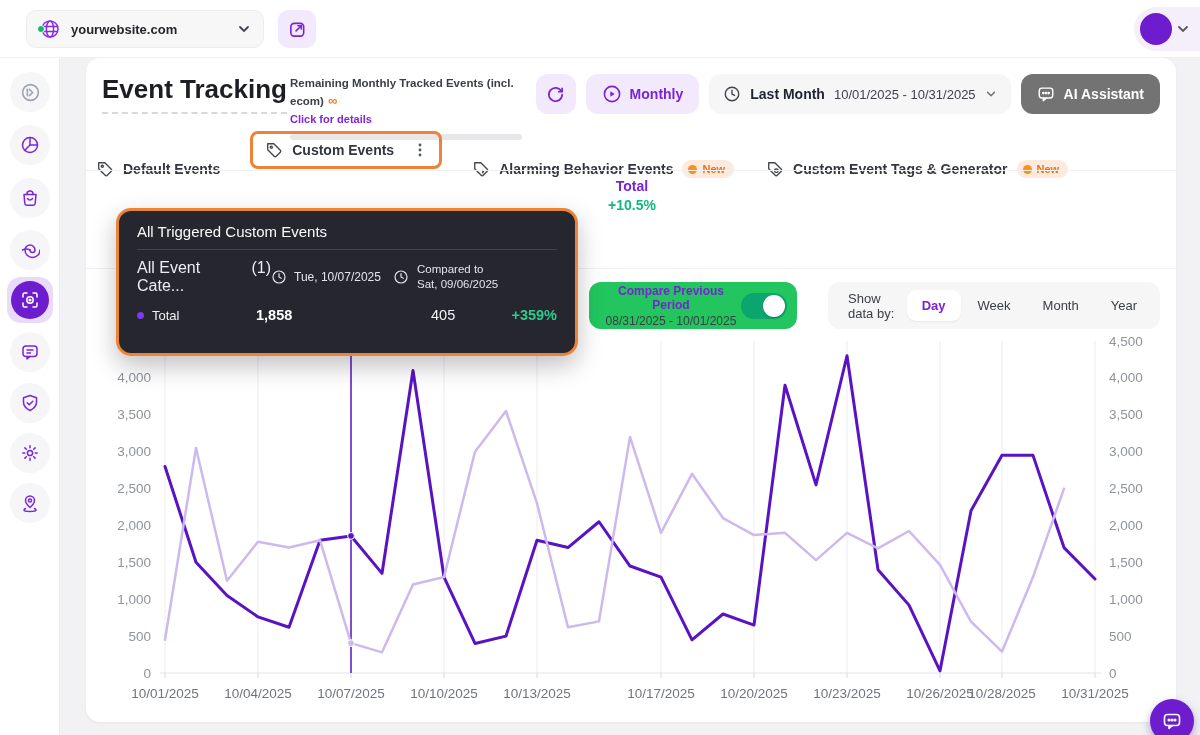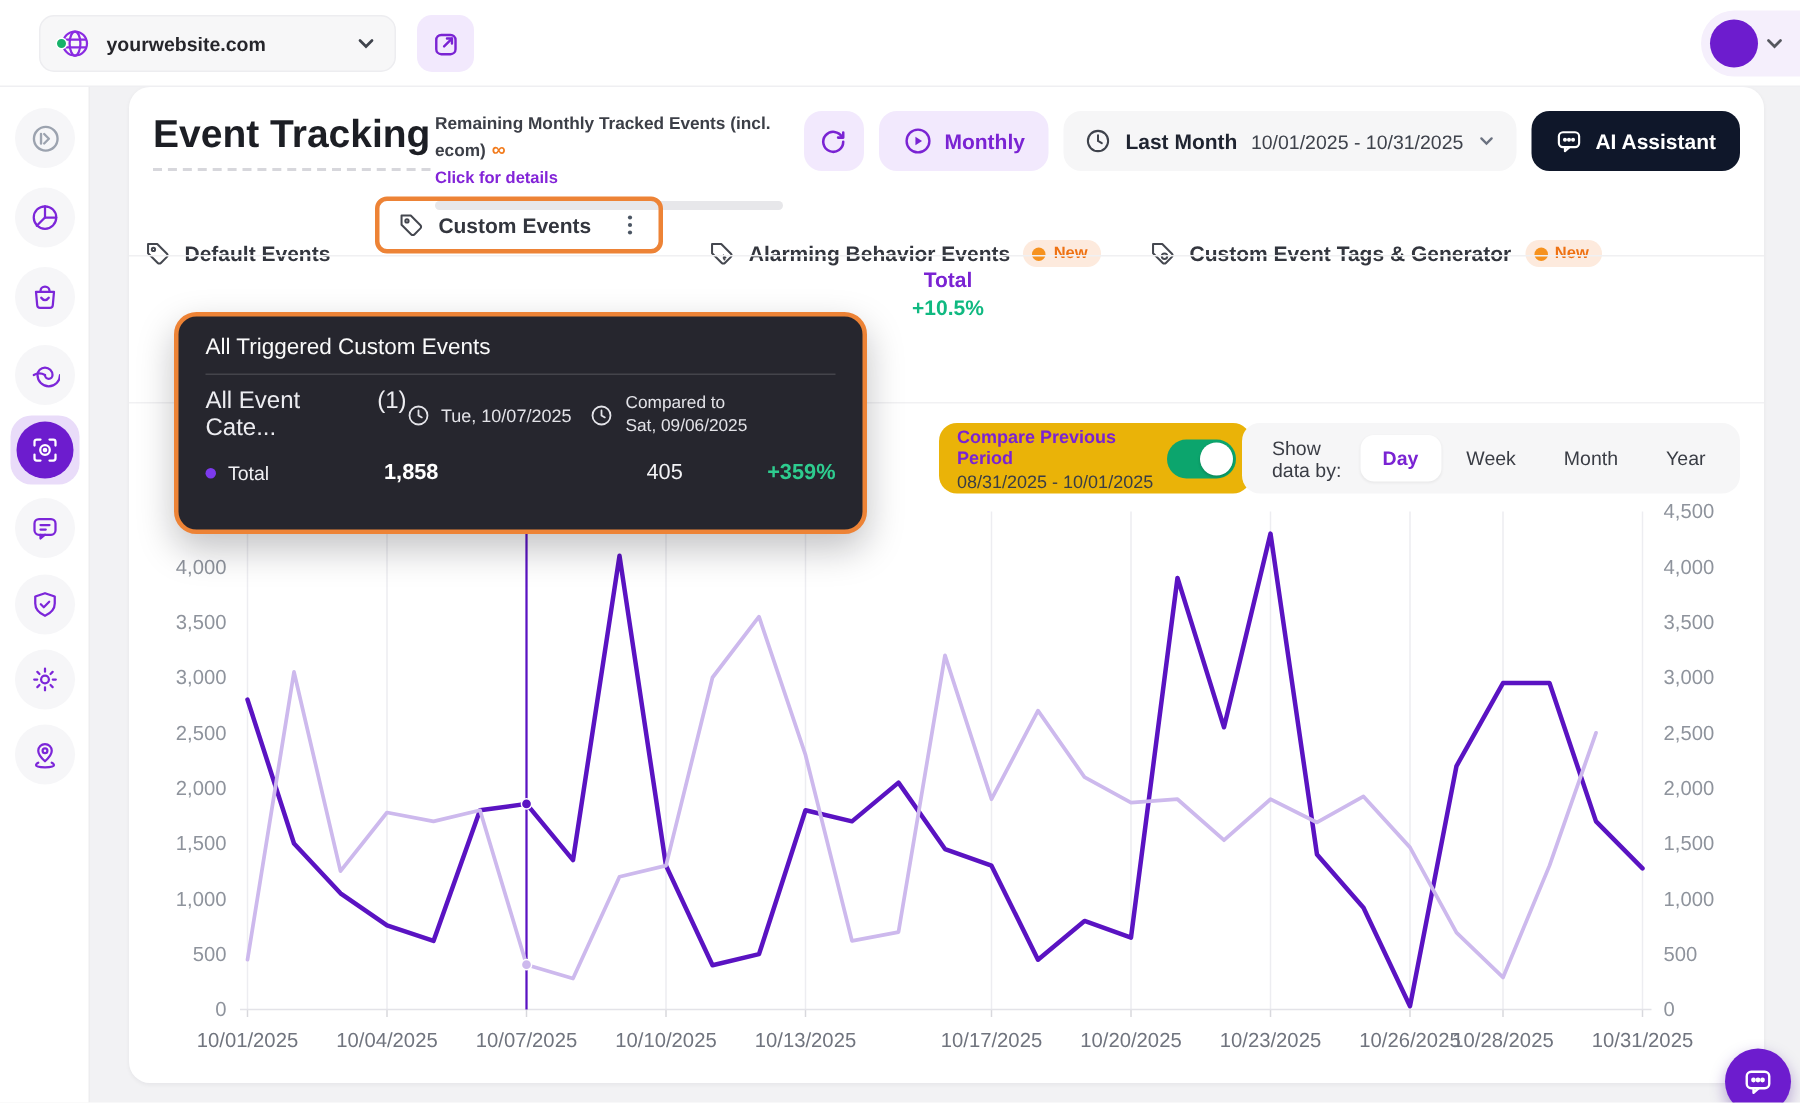--- a/index.html
+++ b/index.html
@@ -38,40 +38,40 @@
   .tracked .inf { color:#f27b1c; font-size:13px; font-weight:700; margin-left:4px; }
   .tracked .t-link { font-size:11px; font-weight:600; color:#8324d8; margin-top:2px; cursor:pointer; display:inline-block; }
   .tracked .t-bar { margin-top:7px; width:232px; height:6px; border-radius:3px; background:#e7e7ea; }
 
   .hdr-controls { position:absolute; right:16px; top:16px; height:40px; display:flex; gap:10px; align-items:center; }
   .icon-btn { width:40px; height:40px; border-radius:12px; background:#f2e9fd; color:#7a23d3; display:flex; align-items:center; justify-content:center; cursor:pointer; }
   .active-pill { height:40px; border-radius:12px; background:#f2e9fd; color:#7a23d3; display:flex; align-items:center; gap:8px; padding:0 16px; font-size:14px; font-weight:700; cursor:pointer; }
   .date-pill { height:40px; border-radius:12px; background:#f6f6f7; display:flex; align-items:center; gap:9px; padding:0 14px; cursor:pointer; }
   .date-pill .dp-main { font-size:14px; font-weight:700; color:#1f2430; }
   .date-pill .dp-range { font-size:13px; color:#3f434c; }
-  .ai-btn { height:40px; border-radius:12px; background:#0f172a; color:#fff; display:flex; align-items:center; gap:9px; padding:12px 16px; font-size:14px; font-weight:700; cursor:pointer; }
+  .ai-btn { height:40px; border-radius:12px; background:#737373; color:#fff; display:flex; align-items:center; gap:9px; padding:12px 16px; font-size:14px; font-weight:700; cursor:pointer; }
 
   
   .tabs { position:absolute; left:10px; top:72px; height:40px; display:flex; align-items:center; gap:32px; }
   .tab { display:flex; align-items:center; gap:9px; font-size:14px; font-weight:600; color:#33363e; cursor:pointer;margin-top:38px; }
   .tab .kebab { margin-left:10px; color:#4b5563; cursor:pointer; }
   .tab.highlight { border:3px solid #ed8336; border-radius:8px; padding:7px 12px; margin:-10px -2px; }
   .new-badge { display:flex; align-items:center; gap:5px; background:#fdeadd; border-radius:10px; padding:3px 9px 3px 6px; font-size:11px; font-weight:700; color:#ee7112; }
   .new-badge .nb-dot { width:9px; height:9px; border-radius:50%; background:#f6921e; }
   .tabs-divider { position:absolute; left:0; top:112px; width:1090px; height:1px; background:#f0f0f2; }
 
   
   .summary { position:absolute; left:476px; top:120px; width:140px; text-align:center; }
   .summary .s-label { font-size:14px; font-weight:600; color:#7a23d3; }
   .summary .s-value { font-size:29px; font-weight:700; color:#17181c; margin-top:5px; }
   .summary .s-change { font-size:14px; font-weight:600; color:#10b981; margin-top:3px; }
   .summary-divider { position:absolute; left:0; top:210px; width:1090px; height:1px; background:#f1f1f3; }
 
   
-  .compare-pill { position:absolute; left:540px; top:224px; width:208px; height:47px; background:#eab308; border-radius:12px; display:flex; align-items:center; padding:0 10px 0 12px; }
+  .compare-pill { position:absolute; left:503px; top:224px; width:208px; height:47px; background:#22c55e; border-radius:12px; display:flex; align-items:center; padding:0 10px 0 12px;text-align:center; }
   .compare-pill .cp-text { flex:1; }
   .compare-pill .cp-title { font-size:12px; font-weight:700; color:#7a23d3; }
   .compare-pill .cp-range { font-size:12px; color:#3a3d45; margin-top:2px; }
   .toggle { width:46px; height:26px; border-radius:13px; background:#0ca56d; position:relative; cursor:pointer; flex:none; }
   .toggle .knob { position:absolute; right:2px; top:2px; width:22px; height:22px; border-radius:50%; background:#fff; box-shadow:0 1px 2px rgba(0,0,0,.2); }
 
   .showdata-pill { position:absolute; left:742px; top:224px; width:332px; height:47px; background:#f6f6f7; border-radius:12px; display:flex; align-items:center; padding:0 8px 0 20px; gap:2px; }
   .showdata-pill .sd-label { font-size:13px; color:#3a3d45; margin-right:10px; }
   .gran-opt { font-size:13px; color:#3a3d45; padding:8px 15px; border-radius:9px; cursor:pointer; }
   .gran-opt.selected { background:#fff; color:#7a23d3; font-weight:700; box-shadow:0 1px 2px rgba(0,0,0,.06); }

